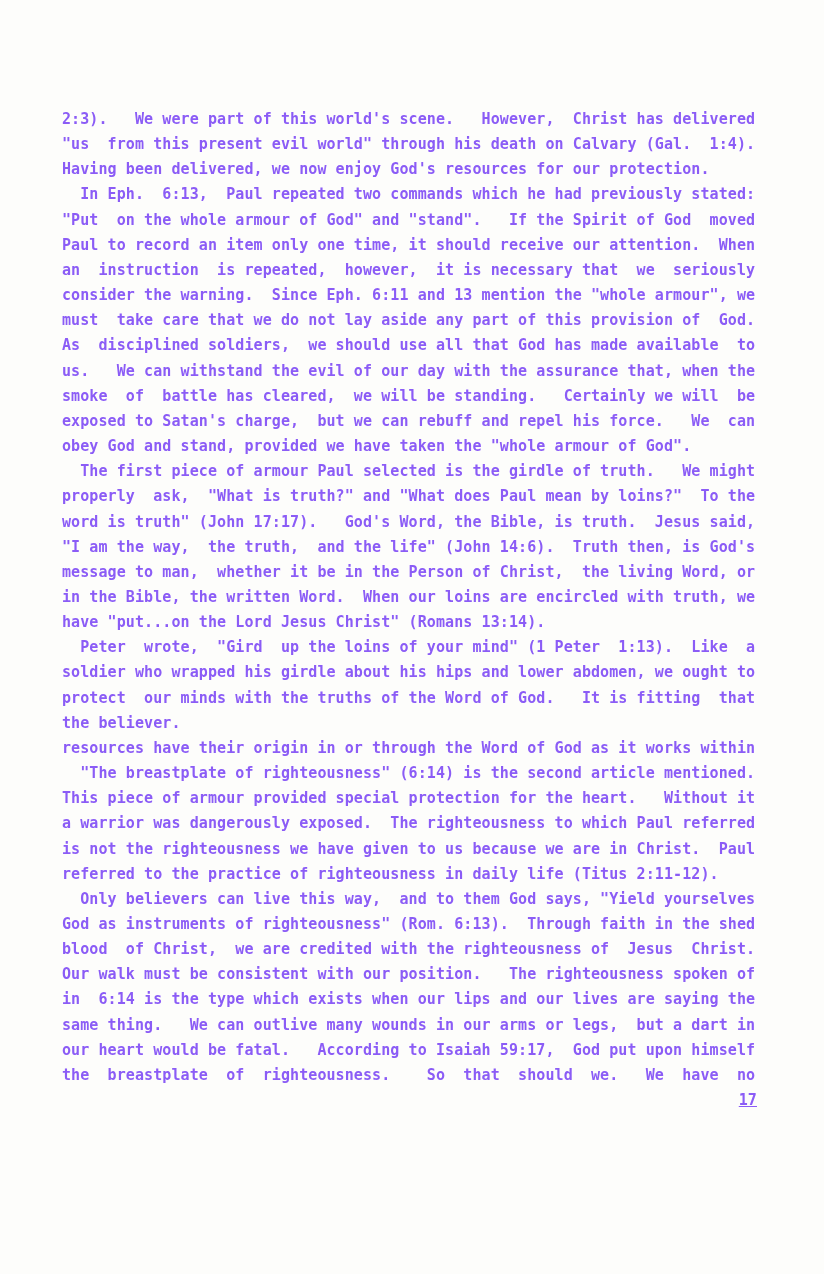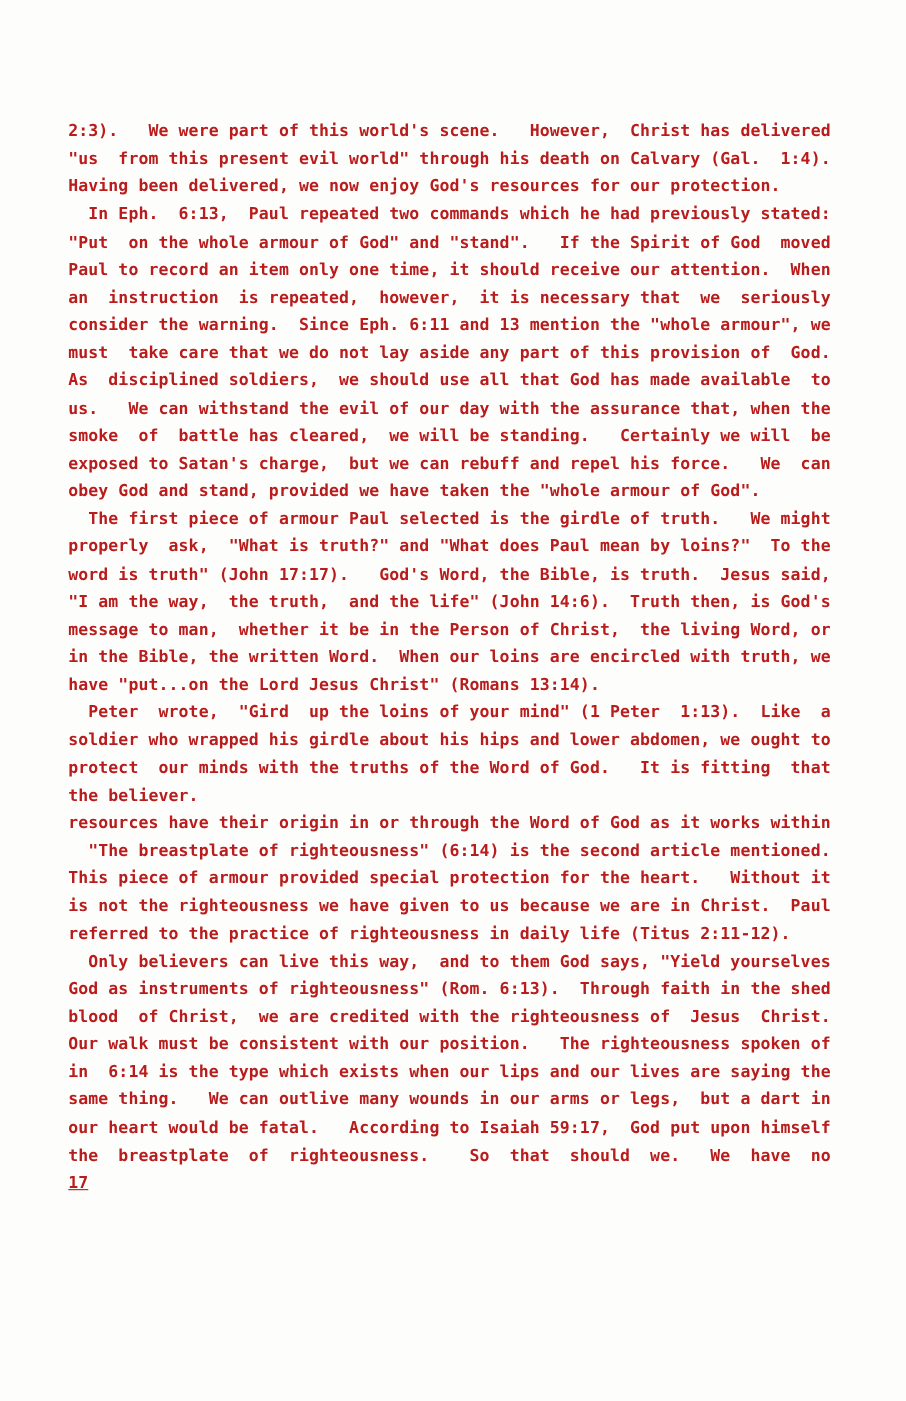--- a/index.html
+++ b/index.html
@@ -17,27 +17,27 @@
   }
   .text-block {
     position: absolute;
     left: 62px;
     top: 107px;
     width: 695px;
     font-weight: bold;
     font-size: 15px;
     line-height: 25.15px;
     letter-spacing: 0.09px;
-    color: #b91c1c;
+    color: #8b5cf6;
   }
   .line {
     white-space: pre;
   }
   .page-number {
-    text-align: left;
+    text-align: right;
     white-space: pre;
     text-decoration: underline;
   }
 </style>
 </head>
 <body>
 
 <div class="page">
   <div class="text-block">
     <div>
@@ -62,20 +62,21 @@
         <div class="line">message to man,  whether it be in the Person of Christ,  the living Word, or</div>
         <div class="line">in the Bible, the written Word.  When our loins are encircled with truth, we</div>
         <div class="line">have "put...on the Lord Jesus Christ" (Romans 13:14).</div>
         <div class="line">  Peter  wrote,  "Gird  up the loins of your mind" (1 Peter  1:13).  Like  a</div>
         <div class="line">soldier who wrapped his girdle about his hips and lower abdomen, we ought to</div>
         <div class="line">protect  our minds with the truths of the Word of God.   It is fitting  that</div>
         <div class="line">the believer.</div>
         <div class="line">resources have their origin in or through the Word of God as it works within</div>
         <div class="line">  "The breastplate of righteousness" (6:14) is the second article mentioned.</div>
         <div class="line">This piece of armour provided special protection for the heart.   Without it</div>
+        <div class="line">a warrior was dangerously exposed.  The righteousness to which Paul referred</div>
         <div class="line">is not the righteousness we have given to us because we are in Christ.  Paul</div>
         <div class="line">referred to the practice of righteousness in daily life (Titus 2:11-12).</div>
         <div class="line">  Only believers can live this way,  and to them God says, "Yield yourselves</div>
         <div class="line">God as instruments of righteousness" (Rom. 6:13).  Through faith in the shed</div>
         <div class="line">blood  of Christ,  we are credited with the righteousness of  Jesus  Christ.</div>
         <div class="line">Our walk must be consistent with our position.   The righteousness spoken of</div>
         <div class="line">in  6:14 is the type which exists when our lips and our lives are saying the</div>
         <div class="line">same thing.   We can outlive many wounds in our arms or legs,  but a dart in</div>
         <div class="line">our heart would be fatal.   According to Isaiah 59:17,  God put upon himself</div>
         <div class="line">the  breastplate  of  righteousness.    So  that  should  we.   We  have  no</div>

